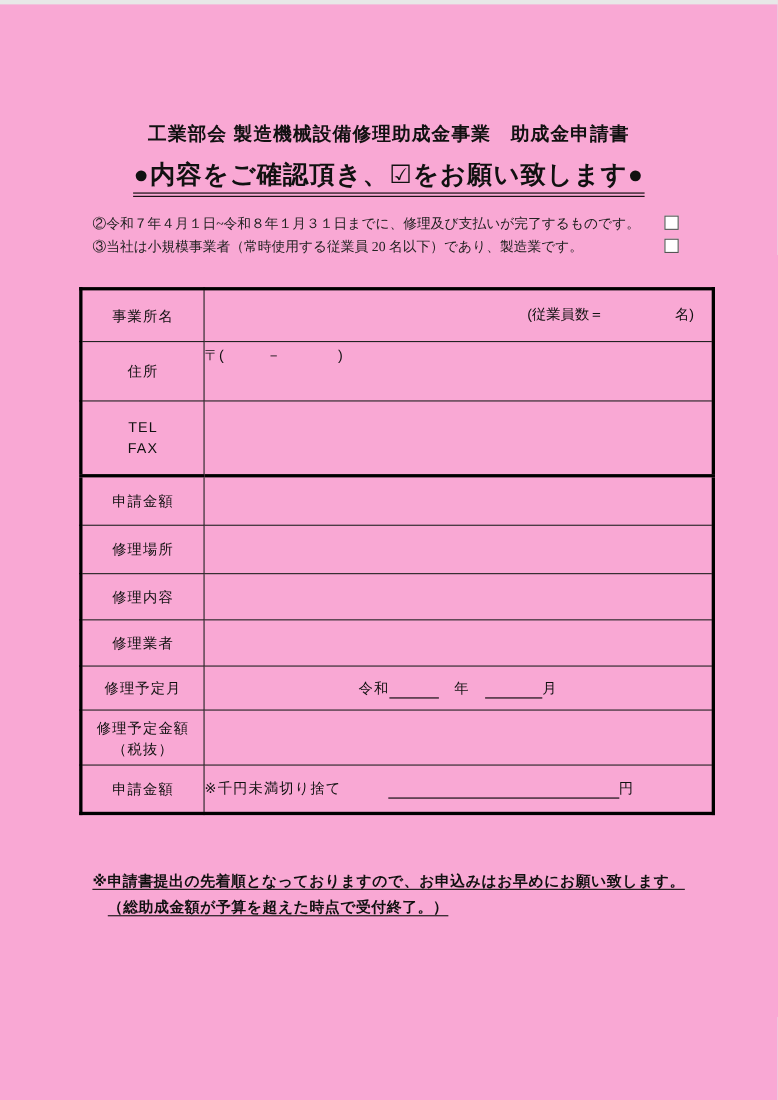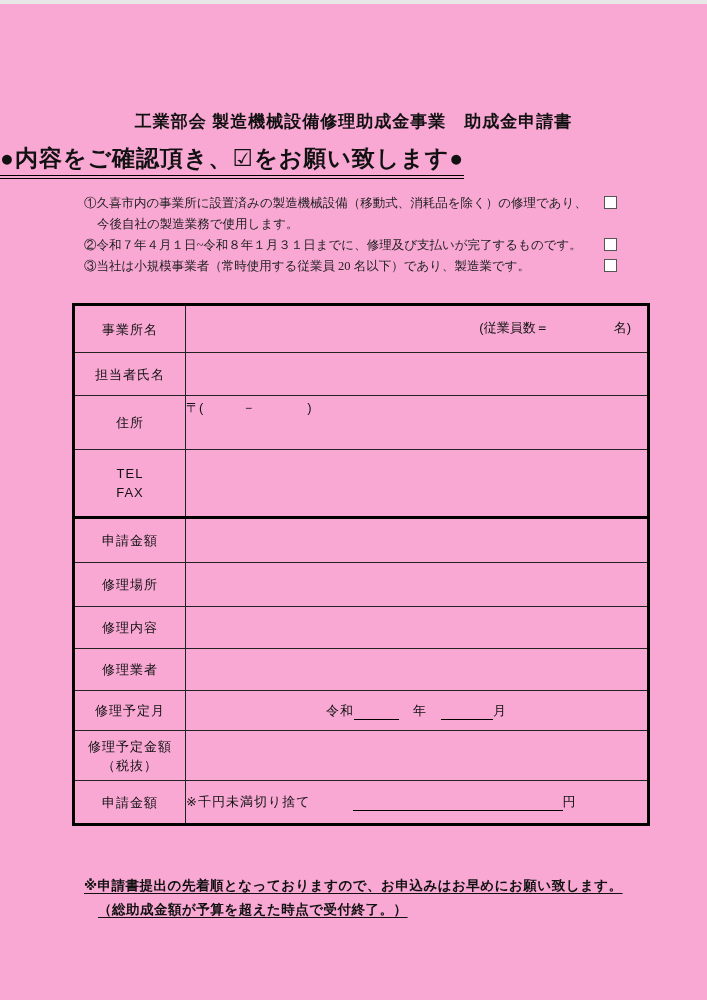--- a/index.html
+++ b/index.html
@@ -16,21 +16,21 @@
   }
   
   .doc-title {
     padding-top: 106px;
     text-align: center;
     font-size: 17px;
     font-weight: 700;
     letter-spacing: 1px;
     font-family: "Liberation Sans", "DejaVu Sans", sans-serif;
   }
-  .doc-subtitle-wrap { text-align: left; margin-top: 10px; }
+  .doc-subtitle-wrap { text-align: center; margin-top: 10px; }
   .doc-subtitle {
     display: inline-block;
     font-family: "Liberation Serif", "DejaVu Serif", "DejaVu Sans", serif;
     font-size: 23px;
     font-weight: 600;
     letter-spacing: 1px;
     border-bottom: 4px double #000;
     padding-bottom: 1px;
   }
   
@@ -105,48 +105,37 @@
 
 <div class="page">
 
   <div class="doc-title">工業部会  製造機械設備修理助成金事業　助成金申請書</div>
   <div class="doc-subtitle-wrap">
     <span class="doc-subtitle">●内容をご確認頂き、☑をお願い致します●</span>
   </div>
 
   <div class="checklist">
     <div class="check-item">
-      <div class="text">
-        <div>①久喜市内の事業所に設置済みの製造機械設備（移動式、消耗品を除く）の修理であり、</div>
-        <div class="indent">今後自社の製造業務で使用します。</div>
-      </div>
-      <div class="checkbox"></div>
-    </div>
-    <div class="check-item">
       <div class="text">②令和７年４月１日~令和８年１月３１日までに、修理及び支払いが完了するものです。</div>
       <div class="checkbox"></div>
     </div>
     <div class="check-item">
       <div class="text">③当社は小規模事業者（常時使用する従業員 20 名以下）であり、製造業です。</div>
       <div class="checkbox"></div>
     </div>
   </div>
 
   <table class="form-table">
 
     <tbody>
         <tr>
       <td class="label-cell" style="height:48px">事業所名</td>
       <td class="value-cell" style="padding:0">
         <div class="cell-bottom-right">(従業員数＝　　　　　名)</div>
       </td>
-    </tr>
-    <tr>
-      <td class="label-cell" style="height:43px">担当者氏名</td>
-      <td class="value-cell"></td>
     </tr>
     <tr>
       <td class="label-cell" style="height:54px">住所</td>
       <td class="value-cell" style="vertical-align:top;padding-top:3px">
         <span>〒(　　　－　　　　)</span>
       </td>
     </tr>
     <tr>
       <td class="label-cell" style="height:68px">
         <div>TEL</div>

